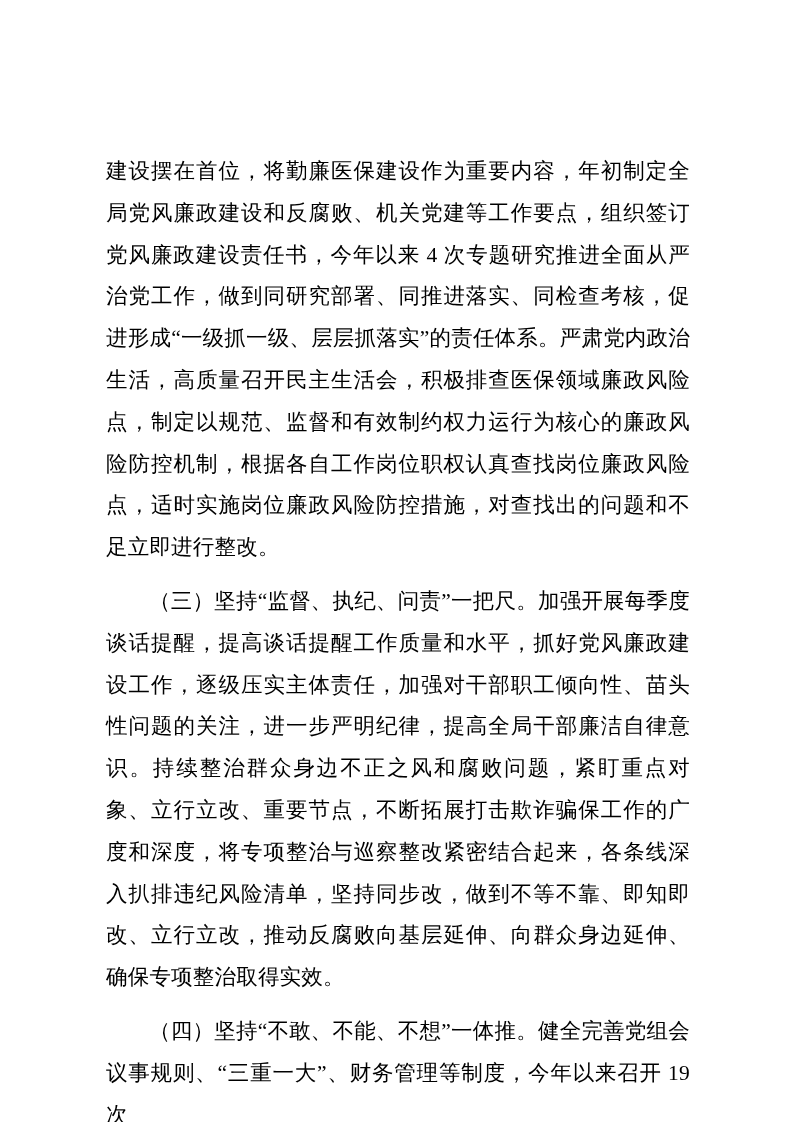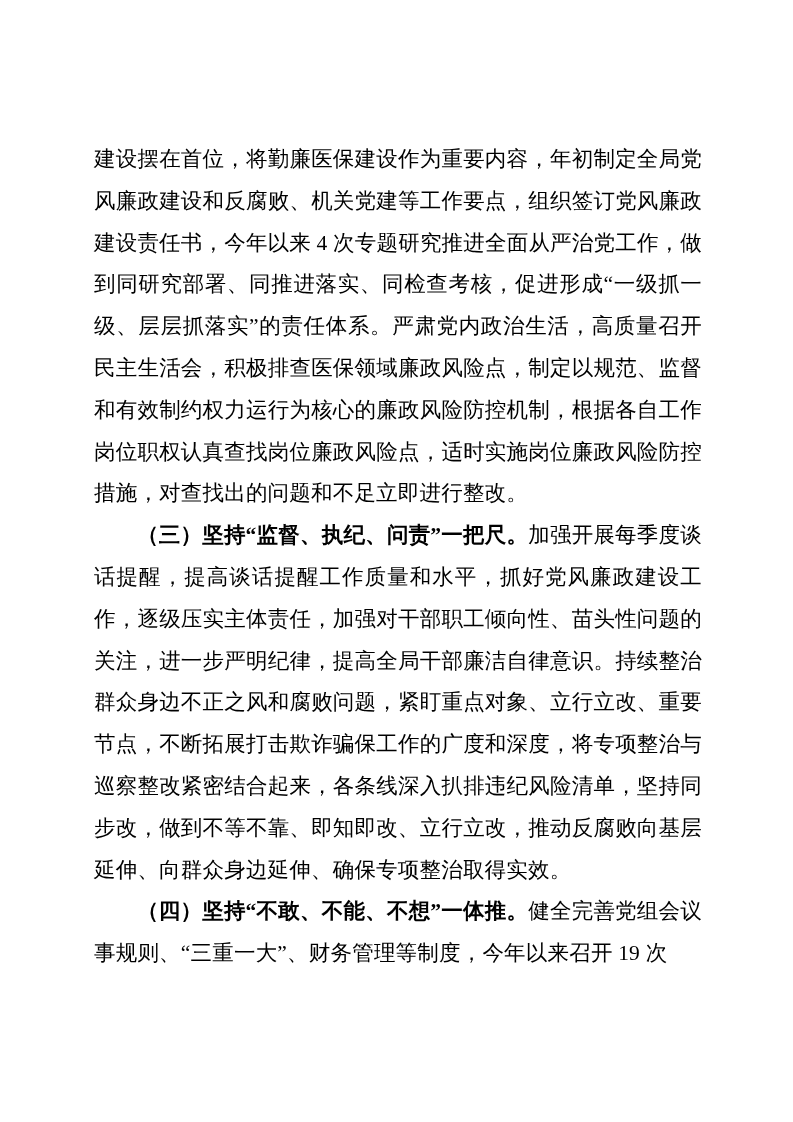--- a/index.html
+++ b/index.html
@@ -16,33 +16,33 @@
     font-family: "Liberation Serif", "DejaVu Serif", serif;
     color: #000000;
   }
   .content {
     position: absolute;
     left: 94px;
     top: 139px;
     width: 608px;
   }
   .para {
-    margin: 0;
+    margin: 12px;
     font-size: 21.5px;
     line-height: 41.8px;
     text-align: justify;
     text-justify: inter-ideograph;
     letter-spacing: 0.2px;
     word-break: break-all;
   }
   .para.indent {
     text-indent: 2em;
   }
   .lead {
-    font-weight: 700;
+    font-weight: 400;
   }
 </style>
 </head>
 <body>
 
 <div class="page">
   <div class="content">
     <p class="para"><span class="lead"></span><span>建设摆在首位，将勤廉医保建设作为重要内容，年初制定全局党风廉政建设和反腐败、机关党建等工作要点，组织签订党风廉政建设责任书，今年以来 4 次专题研究推进全面从严治党工作，做到同研究部署、同推进落实、同检查考核，促进形成“一级抓一级、层层抓落实”的责任体系。严肃党内政治生活，高质量召开民主生活会，积极排查医保领域廉政风险点，制定以规范、监督和有效制约权力运行为核心的廉政风险防控机制，根据各自工作岗位职权认真查找岗位廉政风险点，适时实施岗位廉政风险防控措施，对查找出的问题和不足立即进行整改。</span></p>
 
     <p class="para indent"><span class="lead">（三）坚持“监督、执纪、问责”一把尺。</span><span>加强开展每季度谈话提醒，提高谈话提醒工作质量和水平，抓好党风廉政建设工作，逐级压实主体责任，加强对干部职工倾向性、苗头性问题的关注，进一步严明纪律，提高全局干部廉洁自律意识。持续整治群众身边不正之风和腐败问题，紧盯重点对象、立行立改、重要节点，不断拓展打击欺诈骗保工作的广度和深度，将专项整治与巡察整改紧密结合起来，各条线深入扒排违纪风险清单，坚持同步改，做到不等不靠、即知即改、立行立改，推动反腐败向基层延伸、向群众身边延伸、确保专项整治取得实效。</span></p>

